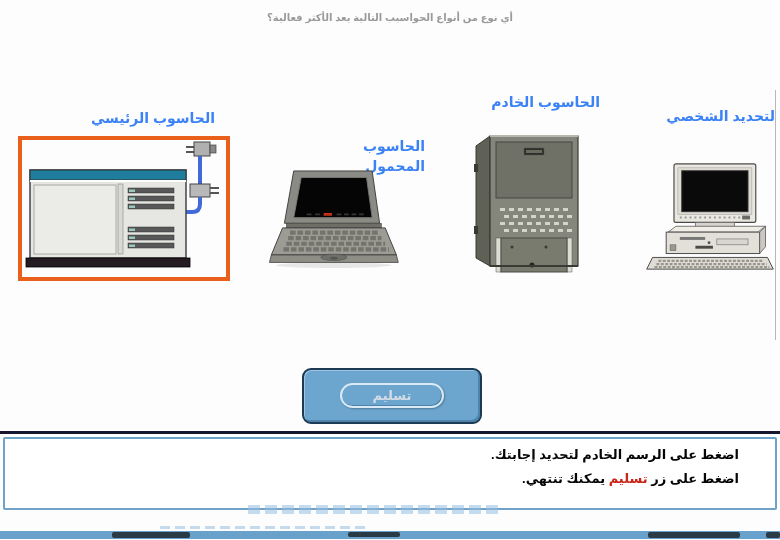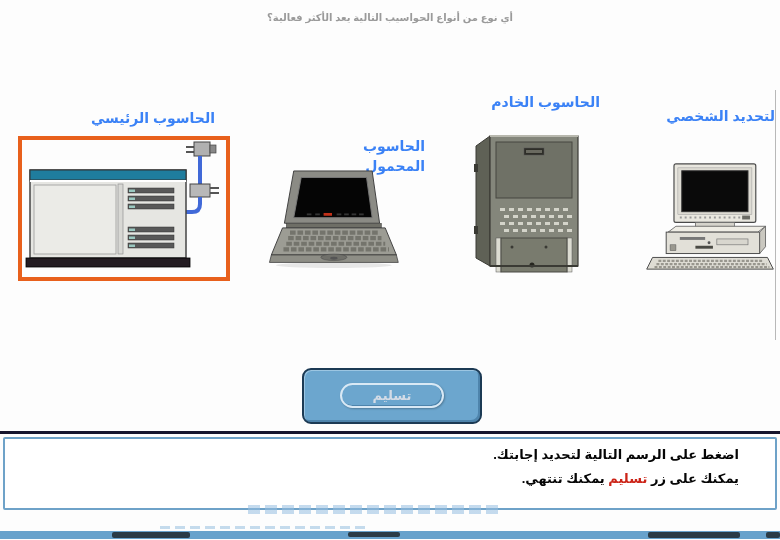--- a/index.html
+++ b/index.html
@@ -232,22 +232,22 @@
   </div>
 
   <div class="submit-btn">
     <div class="submit-pill">
       <span>تسليم</span>
     </div>
   </div>
 
   <div class="divider"></div>
   <div class="instructions">
-    <div class="instr-line">اضغط على الرسم التالية لتحديد إجابتك.</div>
-    <div class="instr-line"><span>يمكنك على زر </span><span class="red-word">تسليم</span><span> يمكنك تنتهي.</span></div>
+    <div class="instr-line">اضغط على الرسم الخادم لتحديد إجابتك.</div>
+    <div class="instr-line"><span>اضغط على زر </span><span class="red-word">تسليم</span><span> يمكنك تنتهي.</span></div>
   </div>
 
   <div class="watermark"></div>
   <div class="watermark2"></div>
   <div class="bottom-bar">
     <div class="smudge s1"></div>
     <div class="smudge s2"></div>
     <div class="smudge s3"></div>
     <div class="smudge s4"></div>
   </div>

